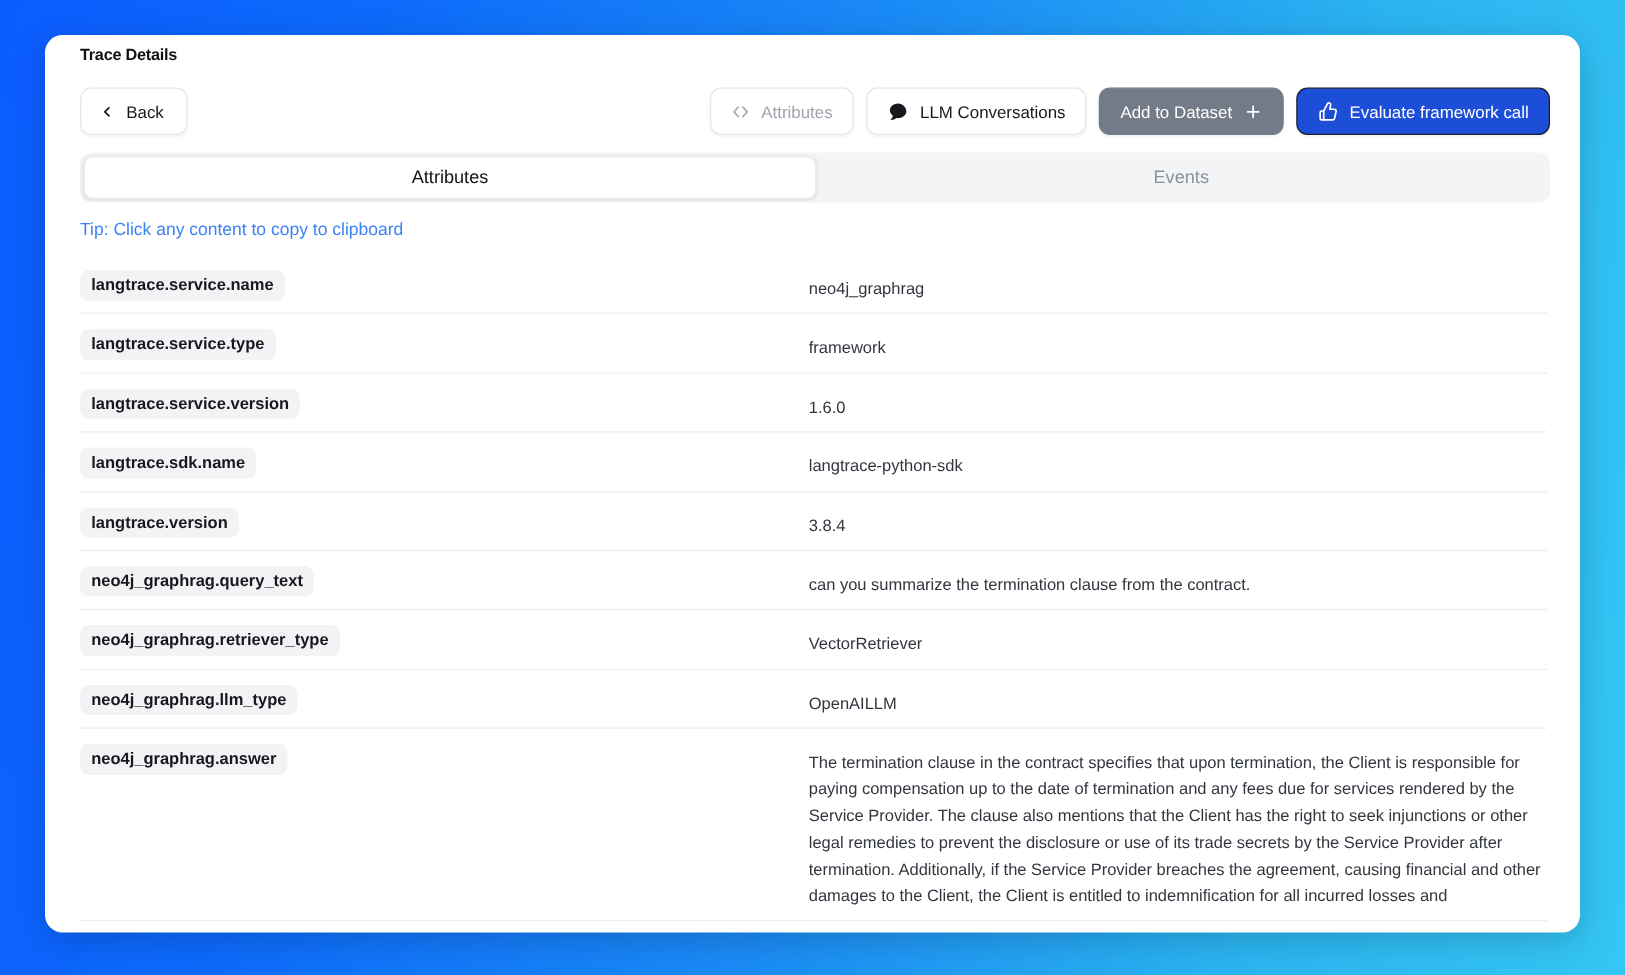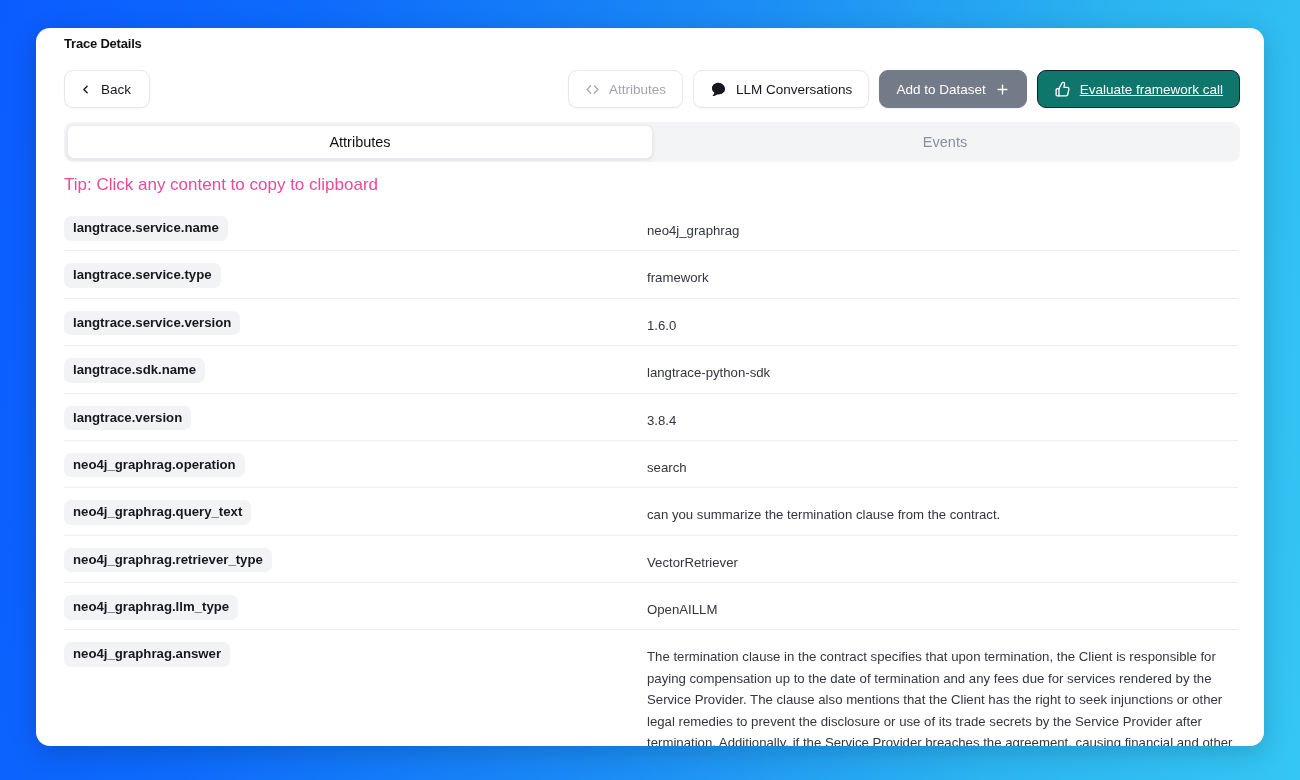--- a/index.html
+++ b/index.html
@@ -89,24 +89,23 @@
   }
 
   .btn-slate {
     background: #747b88;
     border-color: #747b88;
     color: #ffffff;
     align-items: center;
   }
 
   .btn-dark {
-    background: #0f766e;
+    background: #1d4ed8;
     border-color: #19202c;
     color: #ffffff;
-    text-decoration: underline;
   }
 
   .icon { display: inline-flex; align-items: center; justify-content: center; flex: none; }
 
   
   .tabs {
     position: absolute;
     left: 28px;
     top: 94px;
     right: 24px;
@@ -136,22 +135,22 @@
     color: #101114;
     box-shadow: 0 1px 3px rgba(16,24,40,0.10);
     border: 1px solid #e9ebef;
   }
 
   
   .tip {
     position: absolute;
     left: 28px;
     top: 147px;
-    font-size: 17px;
-    color: #ec4899;
+    font-size: 14px;
+    color: #3b82f6;
   }
 
   
   .rows {
     position: absolute;
     left: 28px;
     top: 176px;
     right: 26px;
     bottom: 0;
     overflow: hidden;
@@ -278,24 +277,20 @@
       </div>
       <div class="row">
         <div class="row-key"><span class="key-pill">langtrace.sdk.name</span></div>
         <div class="row-val">langtrace-python-sdk</div>
       </div>
       <div class="row">
         <div class="row-key"><span class="key-pill">langtrace.version</span></div>
         <div class="row-val">3.8.4</div>
       </div>
       <div class="row">
-        <div class="row-key"><span class="key-pill">neo4j_graphrag.operation</span></div>
-        <div class="row-val">search</div>
-      </div>
-      <div class="row">
         <div class="row-key"><span class="key-pill">neo4j_graphrag.query_text</span></div>
         <div class="row-val">can you summarize the termination clause from the contract.</div>
       </div>
       <div class="row">
         <div class="row-key"><span class="key-pill">neo4j_graphrag.retriever_type</span></div>
         <div class="row-val">VectorRetriever</div>
       </div>
       <div class="row">
         <div class="row-key"><span class="key-pill">neo4j_graphrag.llm_type</span></div>
         <div class="row-val">OpenAILLM</div>

